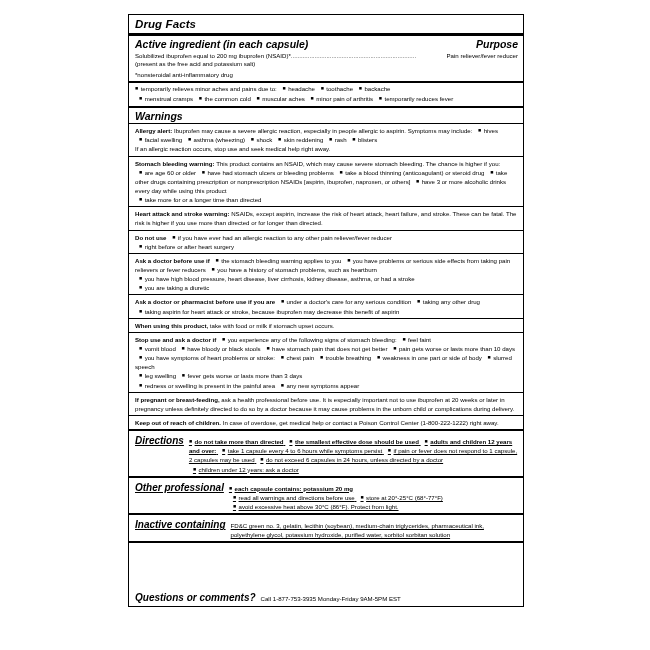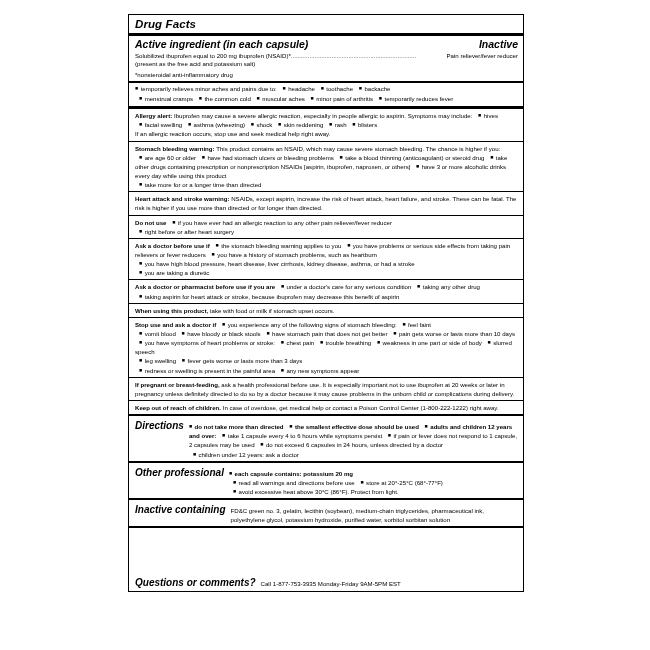--- a/index.html
+++ b/index.html
@@ -92,20 +92,21 @@
     font-size: 6.1px;
     line-height: 1.55;
     padding: 1px 5px 3px 6px;
   }
   .flexhead {
     display: flex;
     align-items: baseline;
     padding: 2px 5px 2px 6px;
     font-size: 6.1px;
     line-height: 1.5;
+    text-decoration: underline;
   }
   .flexhead .h {
     font-style: italic;
     font-weight: bold;
     font-size: 10px;
     flex: 0 0 auto;
     margin-right: 5px;
     white-space: nowrap;
   }
   .flexhead .t { flex: 1 1 auto; }
@@ -129,21 +130,21 @@
 
 <div id="page">
   <div class="panel">
 
     <div class="title">Drug Facts</div>
 
     <div class="rule-thick"></div>
 
     <div class="sec-head">
       <span>Active ingredient (in each capsule)</span>
-      <span>Inactive</span>
+      <span>Purpose</span>
     </div>
     <div class="ai-line">
       <span class="ai-left"><span>Solubilized ibuprofen equal to 200 mg ibuprofen (NSAID)*</span><span class="dots">..........................................................................</span></span>
       <span class="ai-right">Pain reliever/fever reducer</span>
     </div>
     <div class="small-note">(present as the free acid and potassium salt)</div>
     <div class="small-note">*nonsteroidal anti-inflammatory drug</div>
 
     <div class="rule-med"></div>
 
@@ -155,20 +156,23 @@
       <br>
       <span class="bullet">menstrual cramps</span>
       <span class="bullet">the common cold</span>
       <span class="bullet">muscular aches</span>
       <span class="bullet">minor pain of arthritis</span>
       <span class="bullet">temporarily reduces fever</span>
     </div>
 
     <div class="rule-med"></div>
 
+    <div class="sec-head">
+      <span>Warnings</span>
+    </div>
     <div class="rule-thin"></div>
 
     <div class="blockpad">
       <span class="b">Allergy alert:</span>
       <span>Ibuprofen may cause a severe allergic reaction, especially in people allergic to aspirin. Symptoms may include:</span>
       <span class="bullet">hives</span>
       <span class="bullet">facial swelling</span>
       <span class="bullet">asthma (wheezing)</span>
       <span class="bullet">shock</span>
       <span class="bullet">skin reddening</span>

